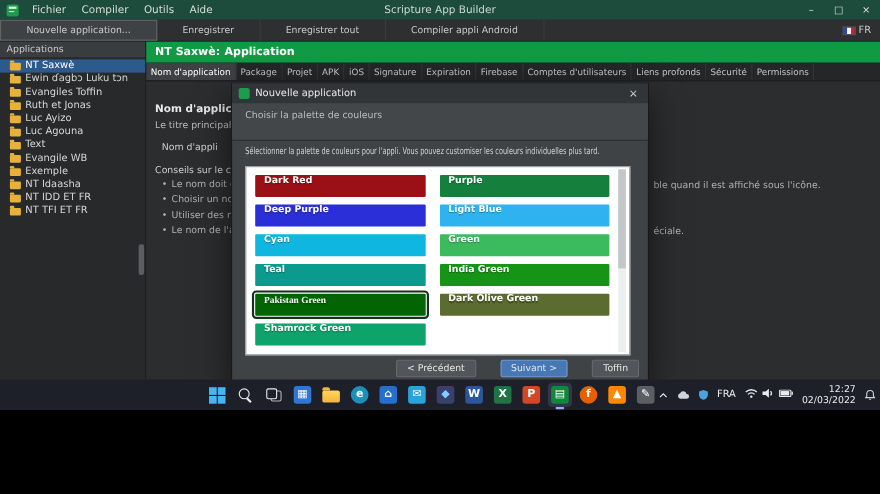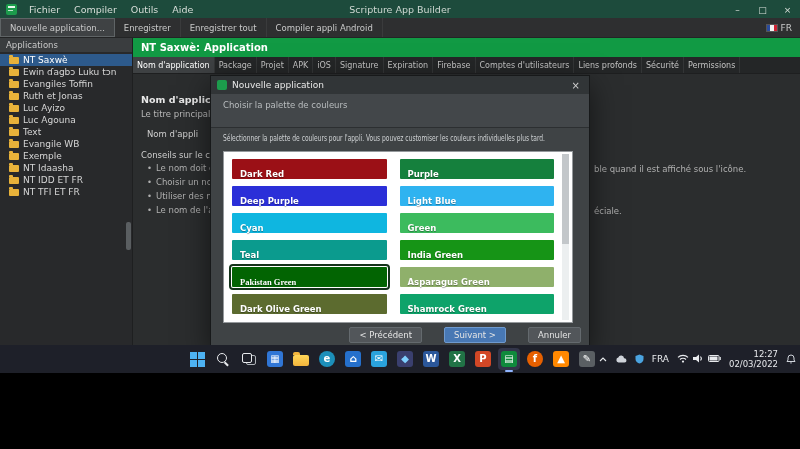--- a/index.html
+++ b/index.html
@@ -22,21 +22,21 @@
   .win-title { position:absolute; left:0; right:0; text-align:center; color:#cfd8d2; }
   .win-controls { margin-left:auto; display:flex; z-index:2; }
   .win-btn { width:25px; text-align:center; font-size:9px; color:#d9dfda; padding-top:2px; }
   
   .toolbar {
     position:absolute; top:18px; left:0; right:0; height:20px;
     background:#2e2f30; display:flex; align-items:stretch;
     font-size:8.5px; color:#c9c9c9; border-bottom:1px solid #232425;
   }
   .tb-buttons { display:flex; }
-  .tb-btn { display:flex; align-items:center; padding:0 9px; border-right:1px solid #3a3b3c; white-space:nowrap; }
+  .tb-btn { display:flex; align-items:center; padding:0 23px; border-right:1px solid #3a3b3c; white-space:nowrap; }
   .tb-btn.pressed { background:#3f4244; border:1px solid #5f6466; }
   .lang-badge { margin-left:auto; display:flex; align-items:center; gap:3px; padding:0 8px; font-size:9px; }
   .flag { width:12px; height:8px; border:1px solid #555;
     background:linear-gradient(to right,#2a4b9b 33%,#f2f2f2 33%,#f2f2f2 66%,#cc2233 66%); }
   
   .sidebar { position:absolute; top:38px; left:0; width:133px; bottom:28px; background:#28292b; border-right:1px solid #1e1f20; }
   .sidebar-header { height:14px; background:#3a3d3f; color:#c8c8c8; font-size:8.5px; padding:2px 6px; }
   .tree { font-size:9px; color:#d6d6d6; padding-top:2px; }
   .tree-item { display:flex; align-items:center; gap:4px; height:12px; padding:0 4px 0 9px; white-space:nowrap; overflow:hidden; }
   .tree-item.selected { background:#2d5a8c; color:#fff; }
@@ -66,21 +66,21 @@
   }
   .dlg-titlebar { position:absolute; top:0; left:0; right:0; height:18px; background:#313537; display:flex; align-items:center; padding:0 6px; color:#e8e8e8; font-size:9px; }
   .dlg-ico { width:10px; height:10px; background:#1c9c4c; border-radius:2px; margin-right:5px; flex:none; }
   .dlg-close { margin-left:auto; font-size:10px; color:#cfcfcf; padding:0 3px; }
   .dlg-header { position:absolute; top:18px; left:0; right:0; height:34px; background:#43474a; border-bottom:1px solid #2c2f31; padding:4px 12px; }
   .dlg-h1 { font-size:10px; font-weight:bold; color:#fff; }
   .dlg-h2 { font-size:8.5px; color:#b9bdbf; margin-top:2px; }
   .dlg-instruction { position:absolute; top:57px; left:12px; right:6px; font-size:8.5px; color:#cfd2d4; white-space:nowrap; transform:scaleX(.7); transform-origin:left; }
   .palette-panel { position:absolute; left:12px; top:75px; width:350px; height:172px; background:#fff; border:1px solid #95999c; padding:7px 18px 7px 8px; }
   .palette-grid { display:grid; grid-template-columns:1fr 1fr; column-gap:13px; row-gap:7px; grid-auto-rows:20px; }
-  .swatch { display:flex; align-items:flex-end; padding-left:8px; color:#fff; font-size:8.5px; font-weight:bold; border-radius:1px; text-shadow:0 1px 1px rgba(0,0,0,.35); }
+  .swatch { display:flex; align-items:flex-start; padding-left:8px; color:#fff; font-size:8.5px; font-weight:bold; border-radius:1px; text-shadow:0 1px 1px rgba(0,0,0,.35); }
   .swatch.selected { outline:2px solid #14331a; outline-offset:1px;font-family:Liberation Serif, serif; }
   .pp-scroll { position:absolute; right:3px; top:2px; bottom:2px; width:7px; background:#eceff0; }
   .pp-thumb { position:absolute; top:0; left:0; right:0; height:54%; background:#c3c7ca; display:block; }
   .dlg-buttons { position:absolute; right:8px; top:251px; display:flex; gap:22px; }
   .dlg-btn { font-family:inherit; font-size:8.5px; color:#e4e4e4; background:#52565a; border:1px solid #646a6e; border-radius:2px; padding:2px 9px; white-space:nowrap; }
   .dlg-btn.primary { background:#4878b4; border-color:#6f9ace; }
   
   .taskbar { position:absolute; left:0; right:0; bottom:0; height:28px; background:#1e2029; z-index:20; }
   .tb-apps { position:absolute; left:186px; top:3px; display:flex; gap:4px; }
   .tb-app { width:22px; height:22px; border-radius:4px; display:flex; align-items:center; justify-content:center; position:relative; }
@@ -273,38 +273,35 @@
           </div>
           <div class="swatch" style="background: rgb(11, 155, 142);">
             <span class="swatch-label">Teal</span>
           </div>
           <div class="swatch" style="background: rgb(22, 148, 22);">
             <span class="swatch-label">India Green</span>
           </div>
           <div class="swatch selected" style="background: rgb(2, 100, 2);">
             <span class="swatch-label">Pakistan Green</span>
           </div>
-          <div class="swatch" style="background: rgb(143, 176, 107);">
-            <span class="swatch-label">Asparagus Green</span>
-          </div>
           <div class="swatch" style="background: rgb(92, 107, 47);">
             <span class="swatch-label">Dark Olive Green</span>
           </div>
           <div class="swatch" style="background: rgb(14, 163, 106);">
             <span class="swatch-label">Shamrock Green</span>
           </div>
         </div>
       <div class="pp-scroll">
           <i class="pp-thumb"></i>
         </div>
     </div>
     <div class="dlg-buttons">
       <button class="dlg-btn">&lt; Précédent</button>
       <button class="dlg-btn primary">Suivant &gt;</button>
-      <button class="dlg-btn">Annuler</button>
+      <button class="dlg-btn">Toffin</button>
     </div>
   </div>
 
   <div class="taskbar">
     <div class="tb-apps">
         <div class="tb-app">
           <span class="sh sh-start">
             <i></i>
             <i></i>
             <i></i>

